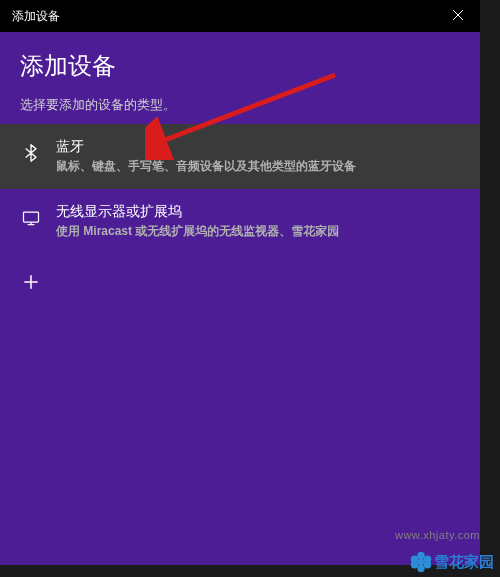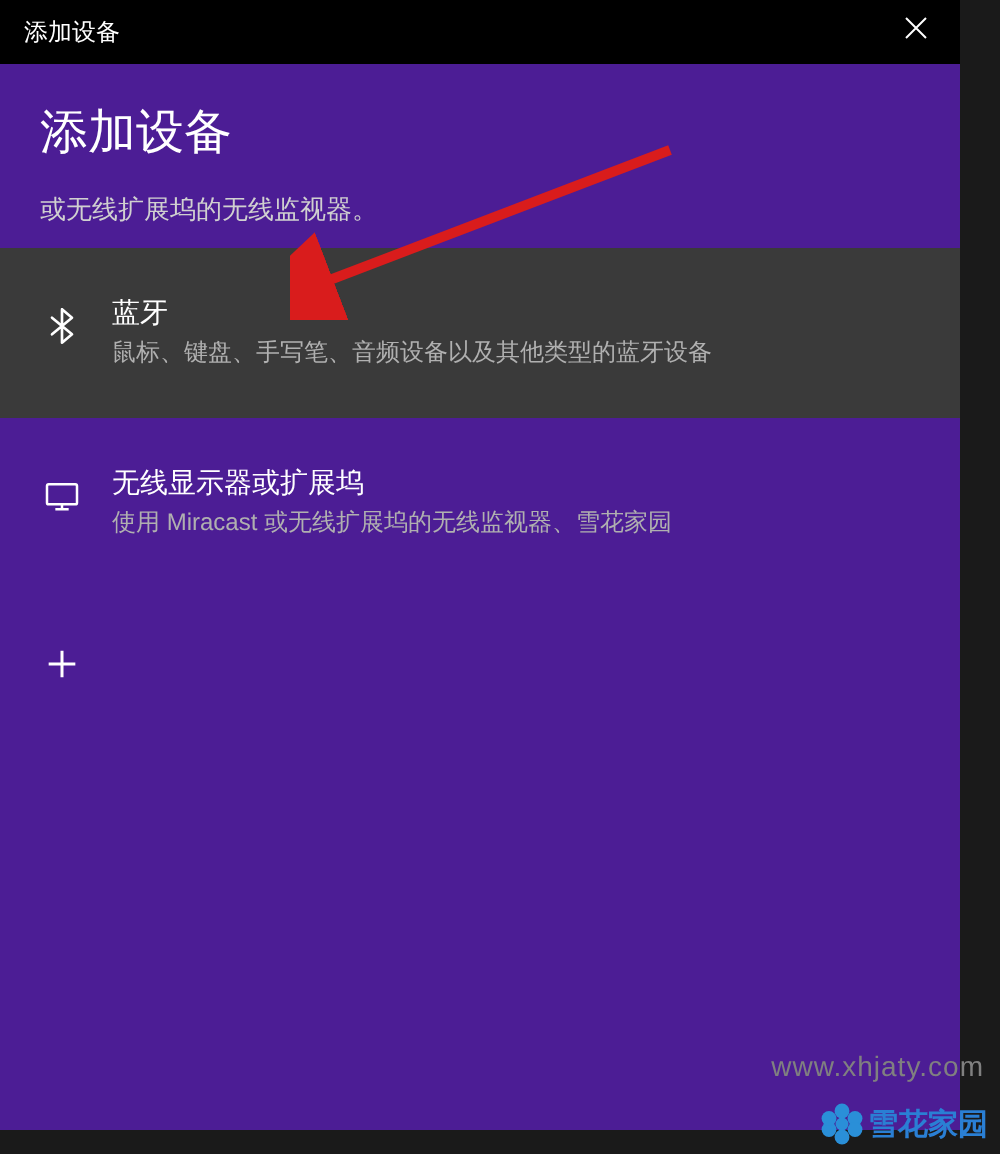--- a/index.html
+++ b/index.html
@@ -58,21 +58,21 @@
       font-size: 13px;
       color: #d0d0d0;
       margin-bottom: 10px;
     }
     .options {
       margin-top: 8px;
     }
     .option {
       display: flex;
       align-items: flex-start;
-      padding: 24px 20px;
+      padding: 14px 20px;
       cursor: pointer;
       min-height: 58px;
     }
     .option.highlighted {
       background: #3a3a3a;
     }
     .option-icon {
       width: 22px;
       height: 22px;
       margin-right: 14px;
@@ -87,33 +87,34 @@
     }
     .option-title {
       font-size: 14px;
       color: #ffffff;
       margin-bottom: 3px;
     }
     .option-desc {
       font-size: 12px;
       color: #b0b0b0;
       line-height: 1.3;
+      font-weight: bold;
     }
     .arrow {
       position: absolute;
       top: 70px;
       left: 145px;
       pointer-events: none;
       z-index: 10;
     }
     .watermark-xhjaty {
       position: absolute;
       bottom: 36px;
-      right: 8px;
-      font-size: 14px;
+      right: 20px;
+      font-size: 11px;
       color: #808080;
       letter-spacing: 0.5px;
       margin-top: 12px;
     }
     .watermark-logo {
       position: absolute;
       bottom: 2px;
       right: 6px;
       display: flex;
       align-items: center;
@@ -139,21 +140,21 @@
       <span>
         <svg viewBox="0 0 12 12">
             <path d="M1 1 L11 11 M11 1 L1 11" stroke="#ffffff" stroke-width="1" fill="none"></path>
           </svg>
       </span>
     </div>
   </div>
 
   <div class="header">
     <h1>添加设备</h1>
-    <div class="subtitle">或无线扩展坞的无线监视器。</div>
+    <div class="subtitle">选择要添加的设备的类型。</div>
   </div>
 
   <div class="options">
 
     <div class="option highlighted">
       <div class="option-icon">
         <svg viewBox="0 0 24 24" width="20" height="20">
           <path d="M12 2 L12 22 M12 2 L18 7 L12 12 M12 12 L18 17 L12 22 M6 7 L12 12 M6 17 L12 12" stroke="#ffffff" stroke-width="1.6" fill="none" stroke-linejoin="round" stroke-linecap="round"></path>
         </svg>
       </div>

